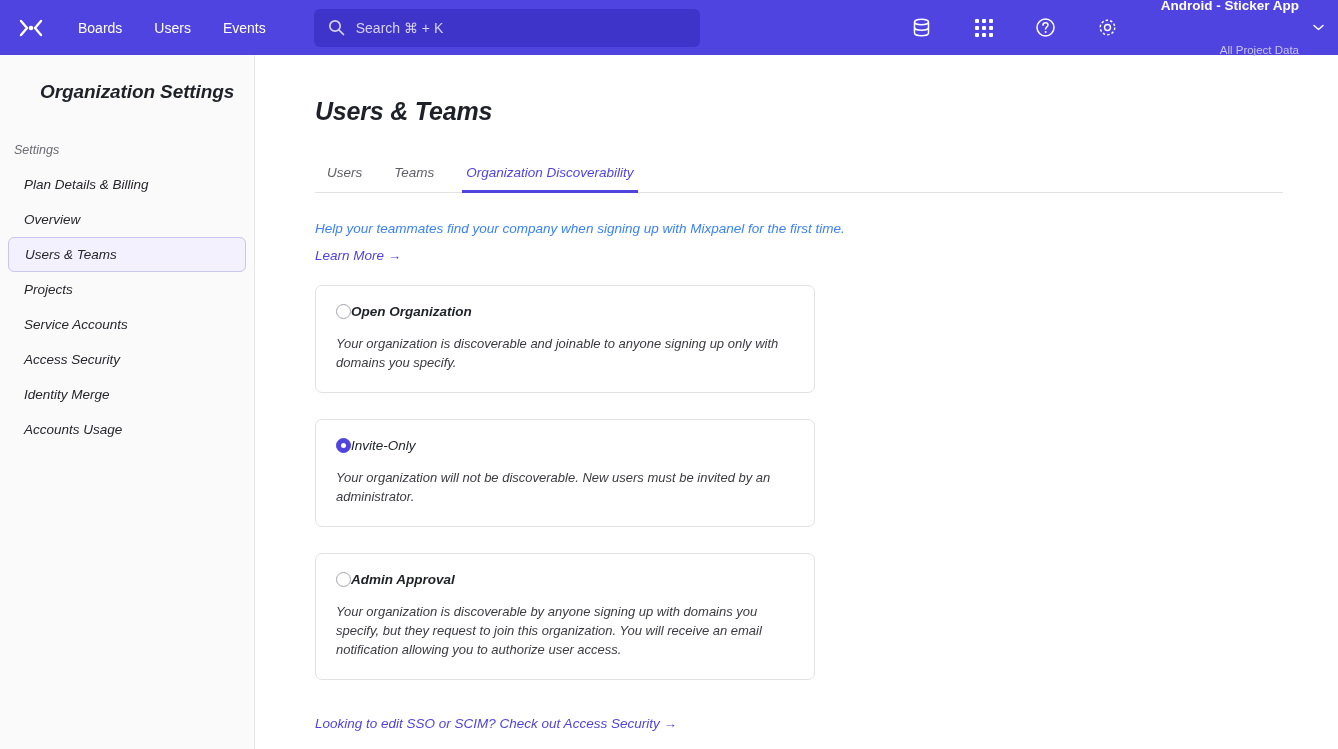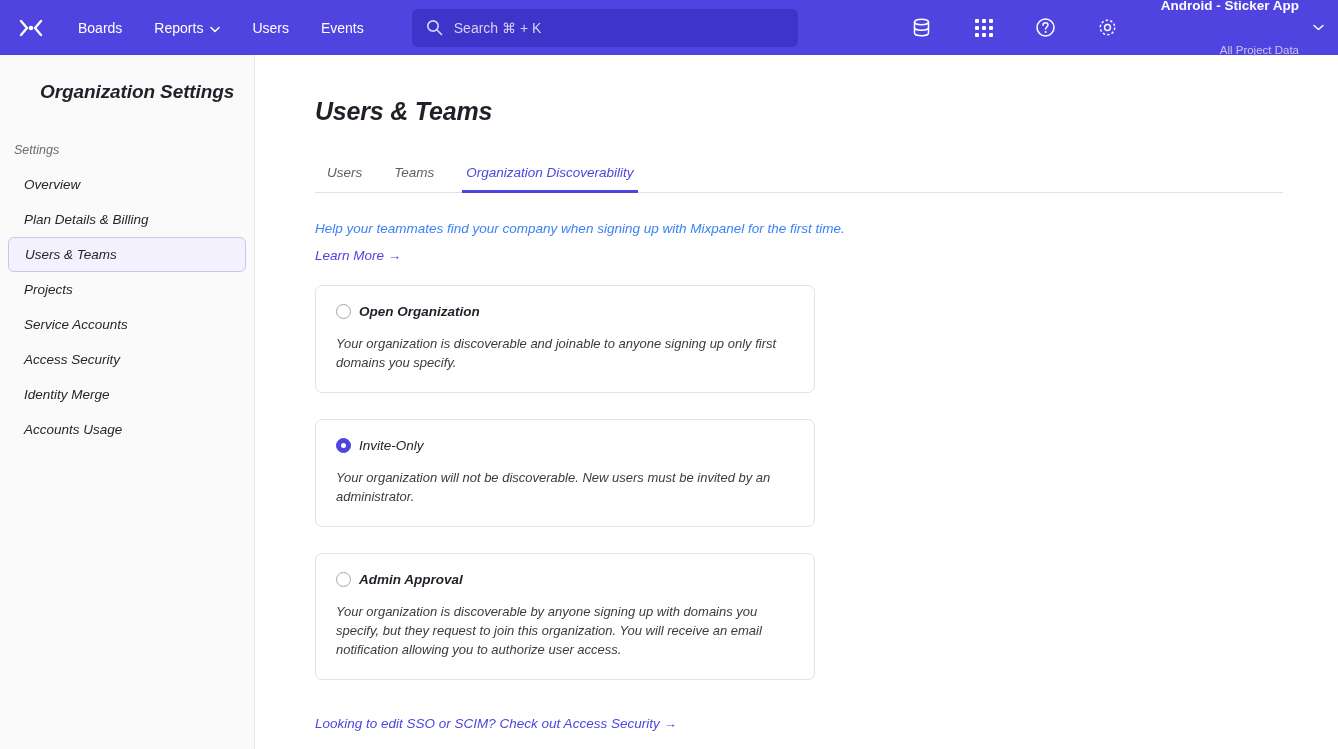--- a/index.html
+++ b/index.html
@@ -181,21 +181,21 @@
   .option-card {
     width: 500px;
     border: 1px solid #e2e2e5;
     border-radius: 7px;
     padding: 18px 20px 20px 20px;
     margin-bottom: 26px;
   }
   .option-head {
     display: flex;
     align-items: center;
-    gap: 8px;
+    gap: 0;
     margin-bottom: 15px;
   }
   .radio {
     width: 15px; height: 15px;
     border-radius: 50%;
     border: 1.6px solid #a5a5ad;
     flex: none;
     cursor: pointer;
     position: relative;
     background: #fff;
@@ -240,28 +240,20 @@
     <svg width="26" height="26" viewBox="0 0 26 26" aria-hidden="true">
       <path d="M3 6 L9 13 L3 20" fill="none" stroke="#ffffff" stroke-width="2.4" stroke-linecap="round" stroke-linejoin="round"></path>
       <path d="M23 6 L17 13 L23 20" fill="none" stroke="#ffffff" stroke-width="2.4" stroke-linecap="round" stroke-linejoin="round"></path>
       <circle cx="13" cy="13" r="2.3" fill="#ffffff"></circle>
     </svg>
   </div>
 
   <div class="nav-items">
     <div class="nav-item">
       <span>Boards</span>
-    </div>
-    <div class="nav-item">
-      <span>Reports</span>
-      <span class="caret">
-        <svg width="10" height="7" viewBox="0 0 10 7">
-            <path d="M1 1.5 L5 5.5 L9 1.5" fill="none" stroke="#ffffff" stroke-width="1.5" stroke-linecap="round" stroke-linejoin="round"></path>
-          </svg>
-      </span>
     </div>
     <div class="nav-item">
       <span>Users</span>
     </div>
     <div class="nav-item">
       <span>Events</span>
     </div>
   </div>
 
   <div class="search-wrap">
@@ -326,24 +318,24 @@
   </div>
 </div>
 
 <div class="body-wrap">
 
   <div class="sidebar">
     <h1>Organization Settings</h1>
     <div class="sidebar-section-label">Settings</div>
 
     <div class="side-item">
+      <span>Plan Details &amp; Billing</span>
+    </div>
+    <div class="side-item">
       <span>Overview</span>
-    </div>
-    <div class="side-item">
-      <span>Plan Details &amp; Billing</span>
     </div>
     <div class="side-item active">
       <span>Users &amp; Teams</span>
     </div>
     <div class="side-item">
       <span>Projects</span>
     </div>
     <div class="side-item">
       <span>Service Accounts</span>
     </div>
@@ -374,21 +366,21 @@
     </div>
 
     <div class="helper">Help your teammates find your company when signing up with Mixpanel for the first time.</div>
     <a class="learn-more">Learn More →</a>
 
     <div class="option-card">
       <div class="option-head">
         <span class="radio"></span>
         <span class="option-title">Open Organization</span>
       </div>
-      <div class="option-desc">Your organization is discoverable and joinable to anyone signing up only first domains you specify.</div>
+      <div class="option-desc">Your organization is discoverable and joinable to anyone signing up only with domains you specify.</div>
     </div>
 
     <div class="option-card">
       <div class="option-head">
         <span class="radio checked"></span>
         <span class="option-title normal">Invite-Only</span>
       </div>
       <div class="option-desc">Your organization will not be discoverable. New users must be invited by an administrator.</div>
     </div>
 

